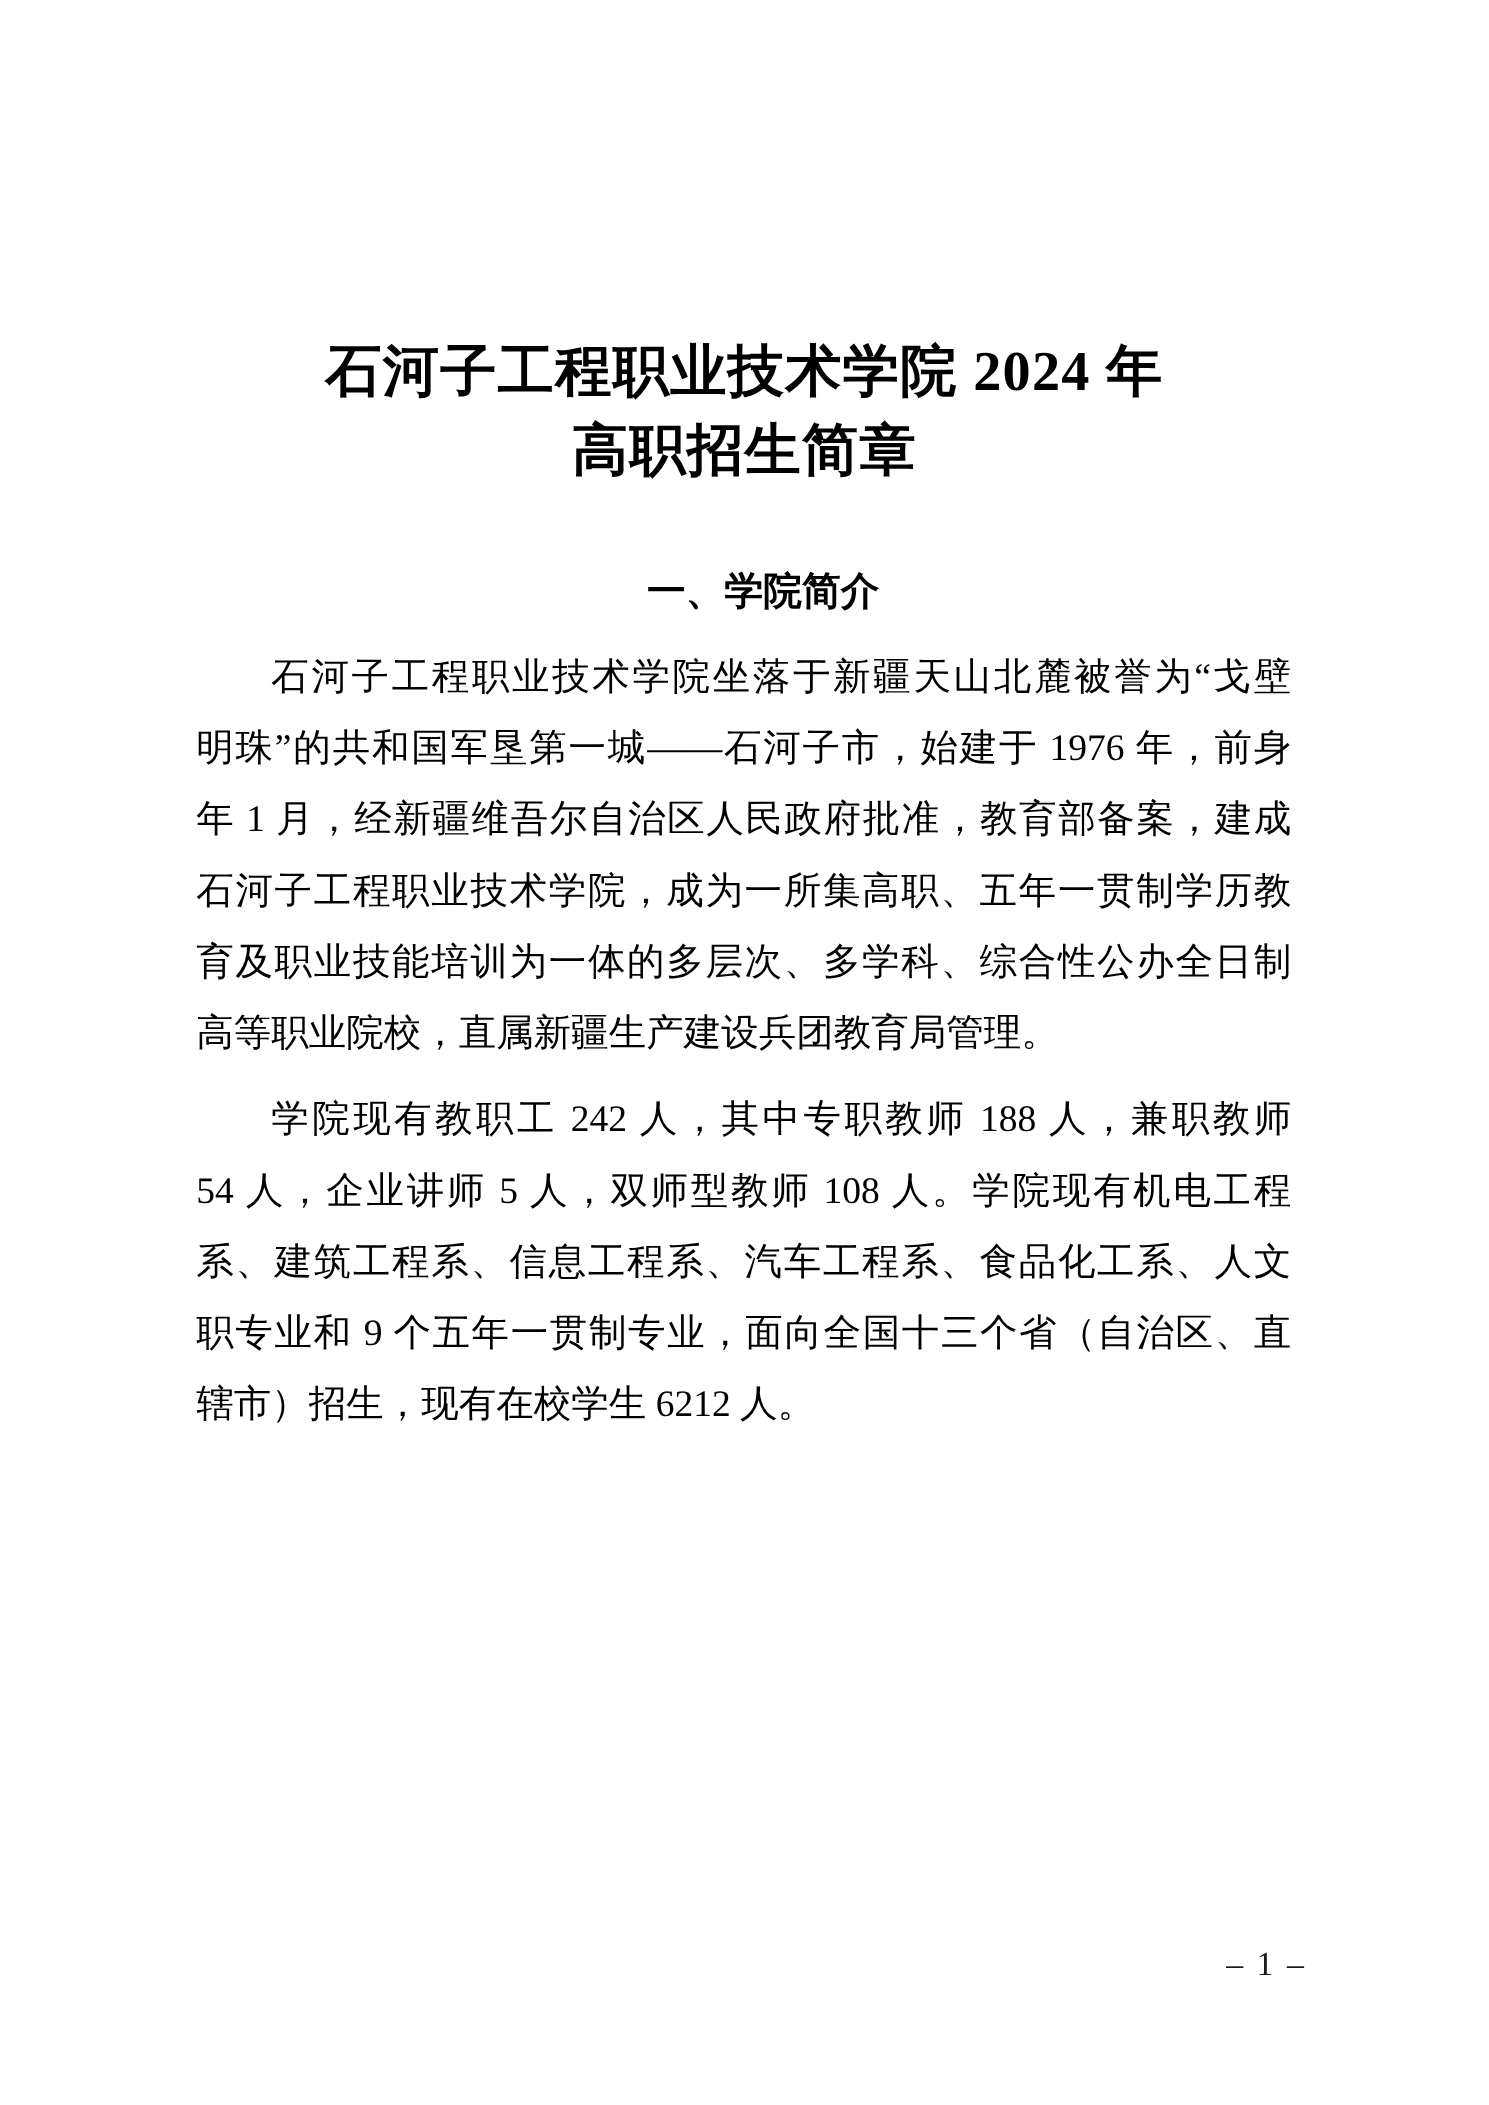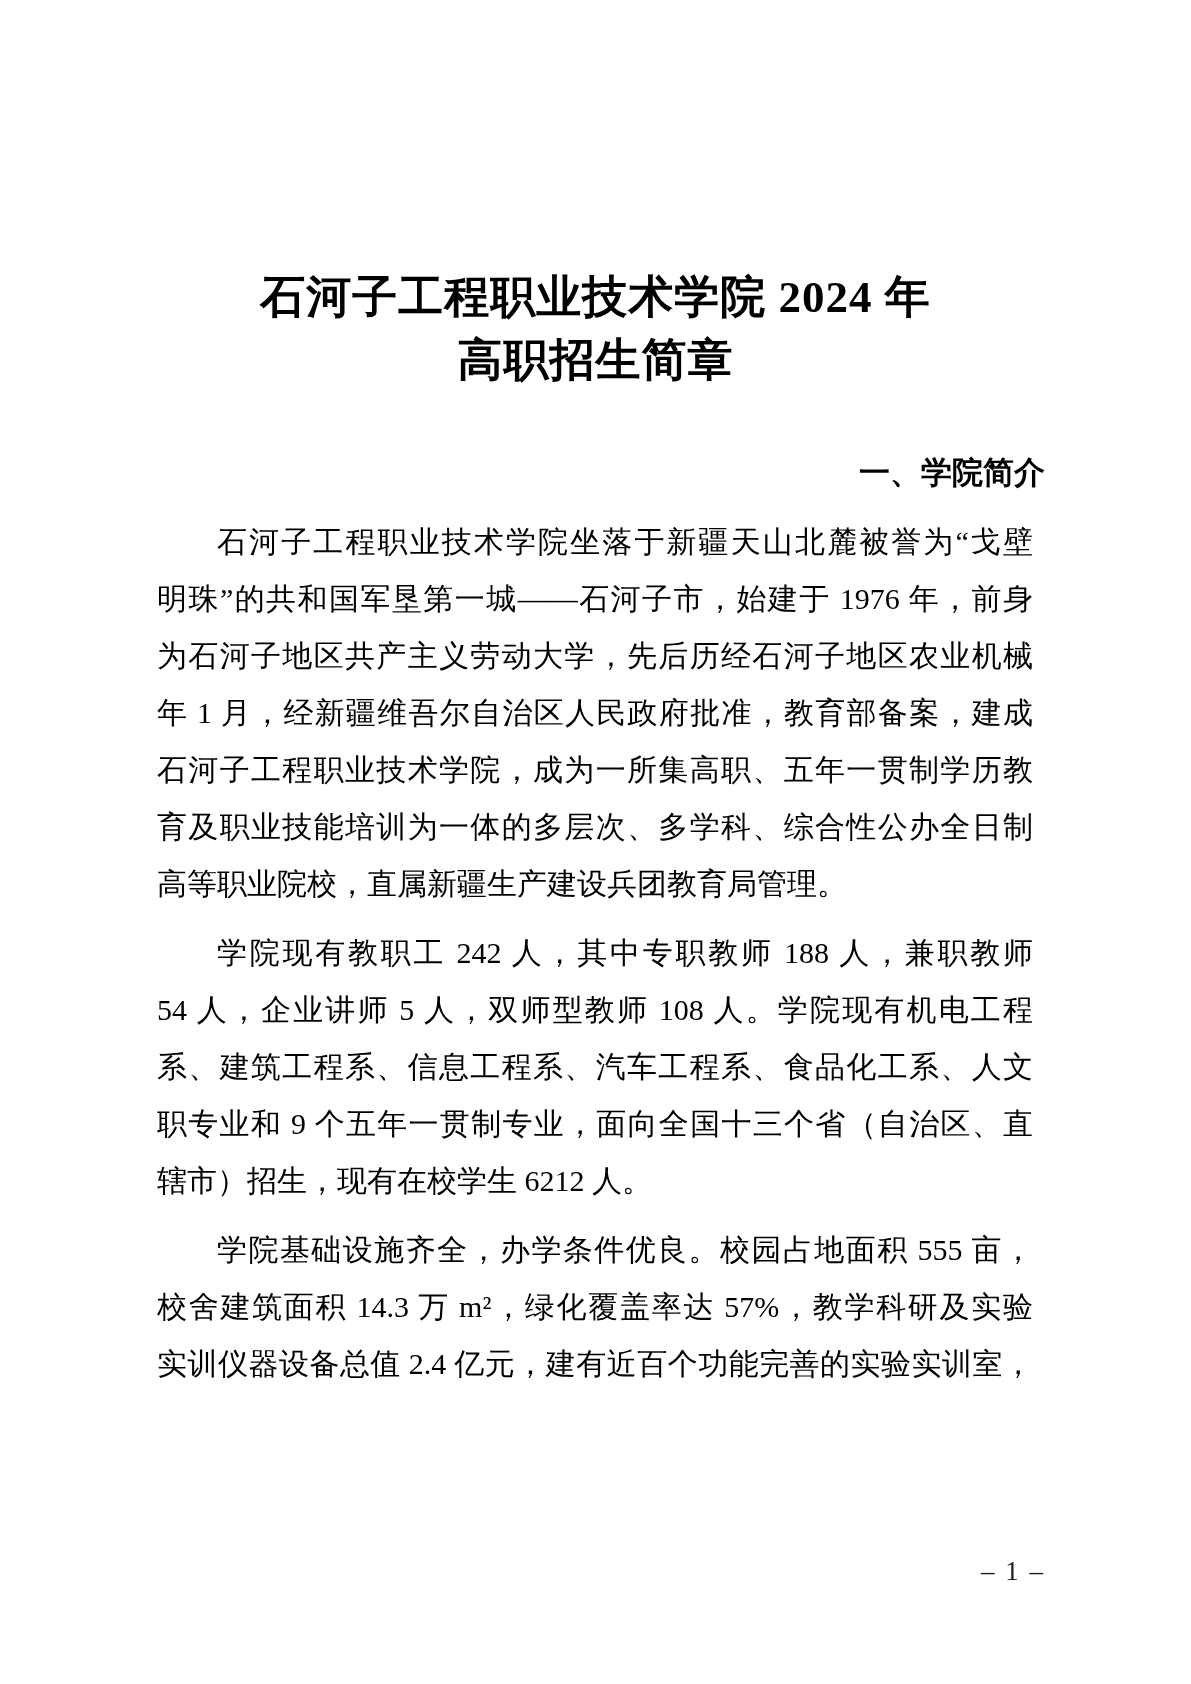--- a/index.html
+++ b/index.html
@@ -37,21 +37,21 @@
     left: 145px;
     top: 444px;
     width: 900px;
     font-size: 30px;
     line-height: 57px;
   }
   .section-heading {
     font-family: "Liberation Sans", "DejaVu Sans", sans-serif;
     font-weight: bold;
     font-size: 31px;
-    text-align: right;
+    text-align: center;
     margin-left: 31px;
   }
   .paragraph {
     margin: 12px;
   }
   .line {
     text-align: justify;
     text-align-last: justify;
     text-justify: inter-character;
     white-space: nowrap;
@@ -82,36 +82,30 @@
     <span class="title-line">石河子工程职业技术学院 2024 年</span>
     <span class="title-line">高职招生简章</span>
   </h1>
 
   <div class="content">
     <div class="section-heading">一、学院简介</div>
     <div id="paragraphs">
         <div class="paragraph">
           <div class="line indent">石河子工程职业技术学院坐落于新疆天山北麓被誉为“戈壁</div>
           <div class="line">明珠”的共和国军垦第一城——石河子市，始建于 1976 年，前身</div>
-          <div class="line">为石河子地区共产主义劳动大学，先后历经石河子地区农业机械</div>
           <div class="line">年 1 月，经新疆维吾尔自治区人民政府批准，教育部备案，建成</div>
           <div class="line">石河子工程职业技术学院，成为一所集高职、五年一贯制学历教</div>
           <div class="line">育及职业技能培训为一体的多层次、多学科、综合性公办全日制</div>
           <div class="line para-end">高等职业院校，直属新疆生产建设兵团教育局管理。</div>
         </div>
         <div class="paragraph">
           <div class="line indent">学院现有教职工 242 人，其中专职教师 188 人，兼职教师</div>
           <div class="line">54 人，企业讲师 5 人，双师型教师 108 人。学院现有机电工程</div>
           <div class="line">系、建筑工程系、信息工程系、汽车工程系、食品化工系、人文</div>
           <div class="line">职专业和 9 个五年一贯制专业，面向全国十三个省（自治区、直</div>
           <div class="line para-end">辖市）招生，现有在校学生 6212 人。</div>
         </div>
-        <div class="paragraph">
-          <div class="line indent">学院基础设施齐全，办学条件优良。校园占地面积 555 亩，</div>
-          <div class="line">校舍建筑面积 14.3 万 m²，绿化覆盖率达 57%，教学科研及实验</div>
-          <div class="line">实训仪器设备总值 2.4 亿元，建有近百个功能完善的实验实训室，</div>
-        </div>
       </div>
   </div>
 
   <div class="page-number">– 1 –</div>
 
 </div>
 
 </body></html>

